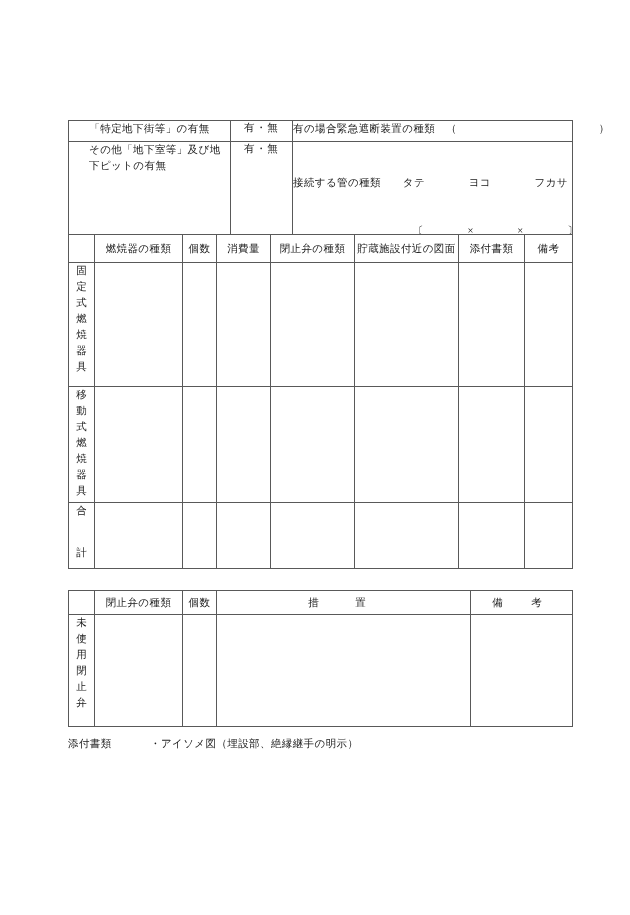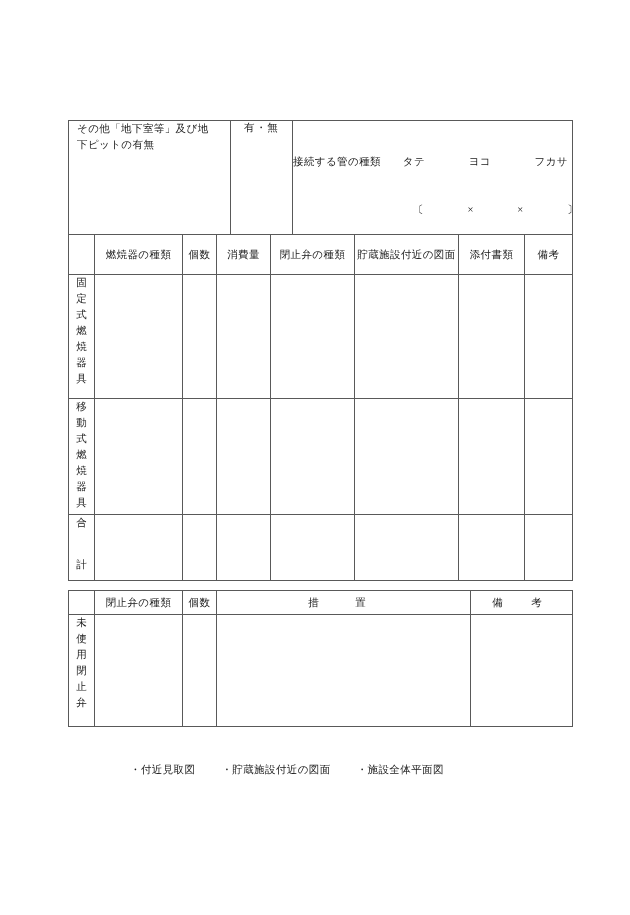--- a/index.html
+++ b/index.html
@@ -47,21 +47,21 @@
   }
 
   
   #t1 { left: 68px; top: 120px; width: 504px; }
   #t1 td { height: 20px; }
   .t1-label {
     text-align: center;
     padding: 4px 6px 3px 6px;
     line-height: 1.55;
   }
-  .t1-label.two-line { text-align: left; padding-left: 8px; }
+  .t1-label.two-line { text-align: left; padding-left: 20px; }
   .t1-yn {
     text-align: center;
     padding: 4px 2px 3px 2px;
     letter-spacing: 1.2px;
   }
   .t1-val {
     text-align: left;
     padding: 4px 6px 3px 8px;
     line-height: 1.55;
     white-space: pre;
@@ -76,21 +76,21 @@
     letter-spacing: 0.4px;
     white-space: nowrap;
   }
 
   
   #t2 { left: 68px; top: 234px; width: 504px; }
   #t2 thead td {
     height: 19px;
     text-align: center;
     vertical-align: middle;
-    padding: 10px 1px;
+    padding: 4px 1px;
     white-space: nowrap;
   }
   
   .vcell {
     text-align: center;
     vertical-align: top;
     padding-top: 6px;
   }
   .vtext {
     display: block;
@@ -133,20 +133,25 @@
 <div class="page">
 
 
   <table class="frm" id="t1">
     <colgroup>
       <col style="width:162px">
       <col style="width:62px">
       <col style="width:280px">
     </colgroup>
     <tbody>
+      <tr>
+        <td class="t1-label">「特定地下街等」の有無</td>
+        <td class="t1-yn">有・無</td>
+        <td class="t1-val">有の場合緊急遮断装置の種類　（　　　　　　　　　　　　　）</td>
+      </tr>
       <tr>
         <td class="t1-label two-line">
           <div>その他「地下室等」及び地</div>
           <div>下ピットの有無</div>
         </td>
         <td class="t1-yn">有・無</td>
         <td class="t1-val">
           <div>接続する管の種類　　タテ　　　　ヨコ　　　　フカサ</div>
           <div>　　　　　　　　　　　〔　　　　×　　　　×　　　　〕</div>
         </td>
@@ -270,17 +275,17 @@
           </span>
         </td>
         <td class="blank-cell"></td>
         <td class="blank-cell"></td>
         <td class="blank-cell"></td>
         <td class="blank-cell"></td>
       </tr>
     </tbody>
   </table>
 
-  <div class="attach" id="attach-line2">
-    <span>・付近見取図</span><span class="gap"></span><span>・貯蔵施設付近の図面</span><span class="gap"></span><span>・施設全体平面図</span>
+  <div class="attach" id="attach-line1">
+    <span class="lbl">添付書類</span><span>・アイソメ図（埋設部、絶縁継手の明示）</span>
   </div>
 
 </div>
 
 </body></html>

